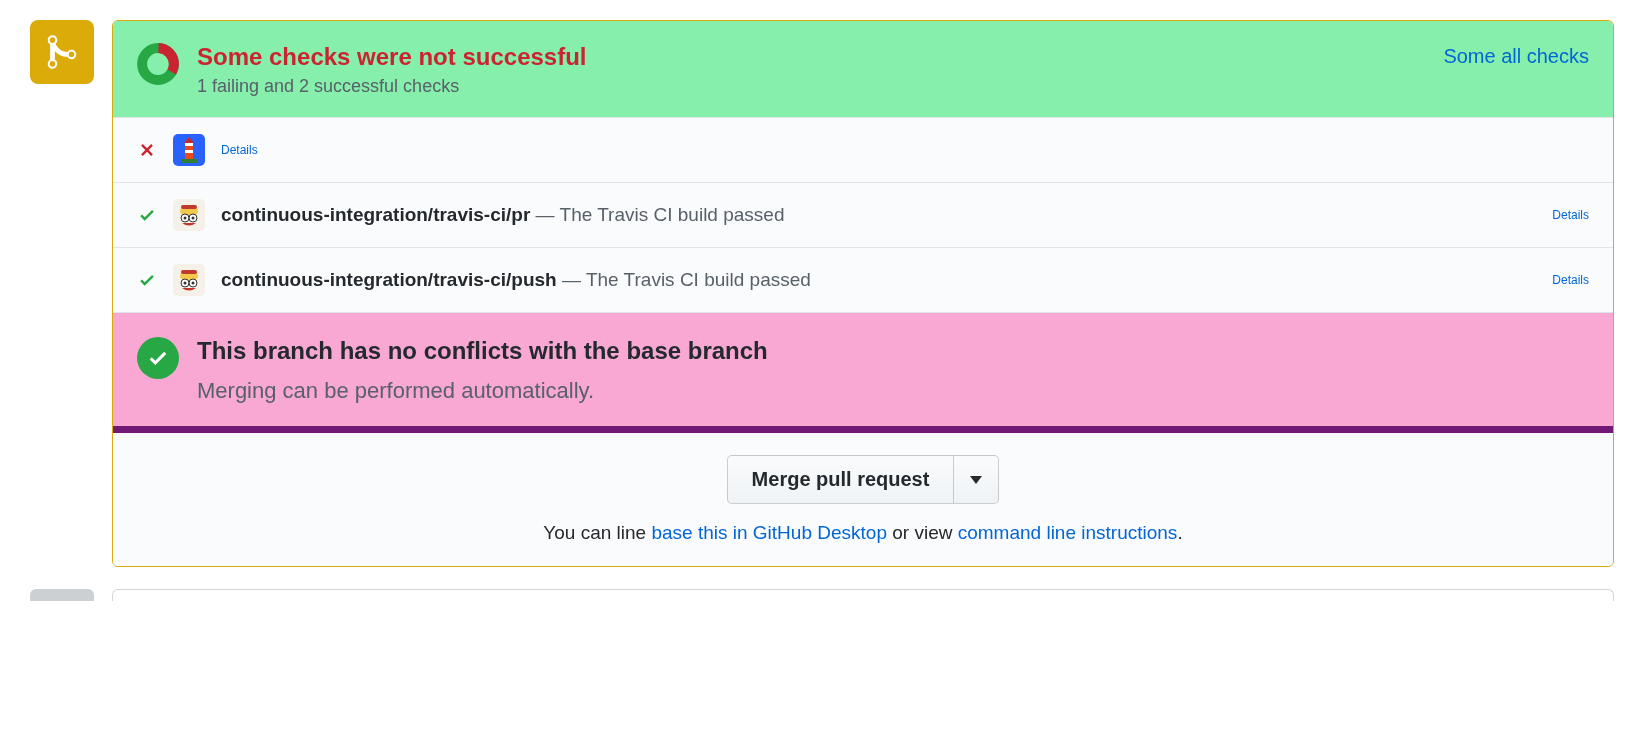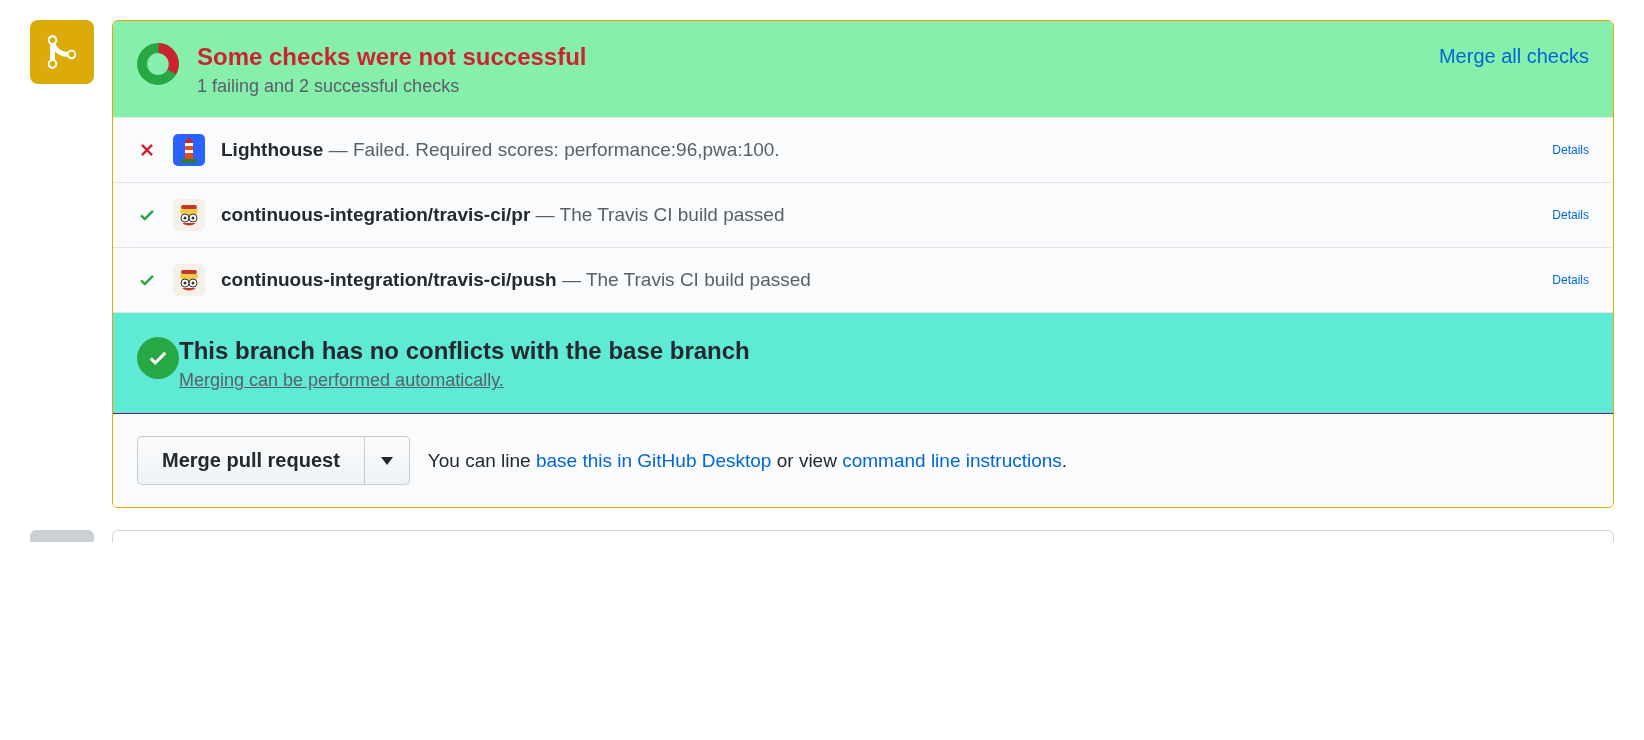--- a/index.html
+++ b/index.html
@@ -143,24 +143,25 @@
       color: #24292e;
     }
     .details-link {
       color: #0366d6;
       text-decoration: none;
       font-size: 12px;
       white-space: nowrap;
     }
     .conflict-row {
       border-top: 1px solid #e1e4e8;
-      background: #5eead4;
+      background: #f9a8d4;
       padding: 22px 24px;
       display: flex;
       align-items: flex-start;
+      gap: 18px;
     }
     .green-circle {
       width: 42px;
       height: 42px;
       border-radius: 50%;
       background: #28a745;
       display: flex;
       align-items: center;
       justify-content: center;
       flex-shrink: 0;
@@ -169,32 +170,32 @@
     .conflict-text {
       flex: 1;
     }
     .conflict-title {
       font-size: 24px;
       font-weight: 600;
       color: #24292e;
       line-height: 1.3;
     }
     .conflict-subtitle {
-      font-size: 18px;
+      font-size: 22px;
       color: #586069;
-      margin-top: 4px;
-      text-decoration: underline;
+      margin-top: 12px;
     }
     .merge-action {
-      border-top: 1px solid #701a75;
+      border-top: 7px solid #701a75;
       background: #fafbfc;
       padding: 22px 24px;
       display: flex;
       align-items: center;
       gap: 18px;
+      flex-direction: column;
     }
     .btn-group {
       display: flex;
     }
     .btn {
       background: linear-gradient(#fafbfc, #eff3f6);
       border: 1px solid rgba(27,31,35,.2);
       color: #24292e;
       font-size: 20px;
       font-weight: 600;
@@ -258,40 +259,37 @@
 
     <div class="panel-header">
       <svg class="donut" viewBox="0 0 42 42">
         <circle cx="21" cy="21" r="15.9" fill="transparent" stroke="#28a745" stroke-width="10"></circle>
         <circle cx="21" cy="21" r="15.9" fill="transparent" stroke="#cb2431" stroke-width="10" stroke-dasharray="33.3 66.7" stroke-dashoffset="25"></circle>
       </svg>
       <div class="header-text">
         <div class="header-title">Some checks were not successful</div>
         <div class="header-subtitle">1 failing and 2 successful checks</div>
       </div>
-      <a href="#" class="hide-link">Merge all checks</a>
+      <a href="#" class="hide-link">Some all checks</a>
     </div>
 
     <div class="check-row">
       <div class="check-status">
         <svg width="18" height="18" viewBox="0 0 12 16" fill="#cb2431">
             <path fill-rule="evenodd" d="M7.48 8l3.75 3.75-1.48 1.48L6 9.48l-3.75 3.75-1.48-1.48L4.52 8 .77 4.25l1.48-1.48L6 6.52l3.75-3.75 1.48 1.48L7.48 8z"></path>
           </svg>
       </div>
       <div class="check-avatar avatar-lighthouse">
         <svg width="20" height="26" viewBox="0 0 20 26">
           <rect x="6" y="6" width="8" height="16" fill="#e64a19"></rect>
           <rect x="6" y="6" width="8" height="3" fill="#fff"></rect>
           <rect x="6" y="13" width="8" height="3" fill="#fff"></rect>
           <polygon points="10,0 15,6 5,6" fill="#c62828"></polygon>
           <rect x="2" y="22" width="16" height="4" fill="#2e7d32"></rect>
         </svg>
-      </div>
-      <div class="check-text">
-        <span class="check-name">Lighthouse</span><span> — </span><span>Failed. Required scores: performance:96,pwa:100.</span>
       </div>
       <a href="#" class="details-link">Details</a>
     </div>
 
     <div class="check-row">
       <div class="check-status">
         <svg width="18" height="18" viewBox="0 0 12 16" fill="#28a745">
             <path fill-rule="evenodd" d="M12 5l-8 8-4-4 1.5-1.5L4 10l6.5-6.5L12 5z"></path>
           </svg>
       </div>

